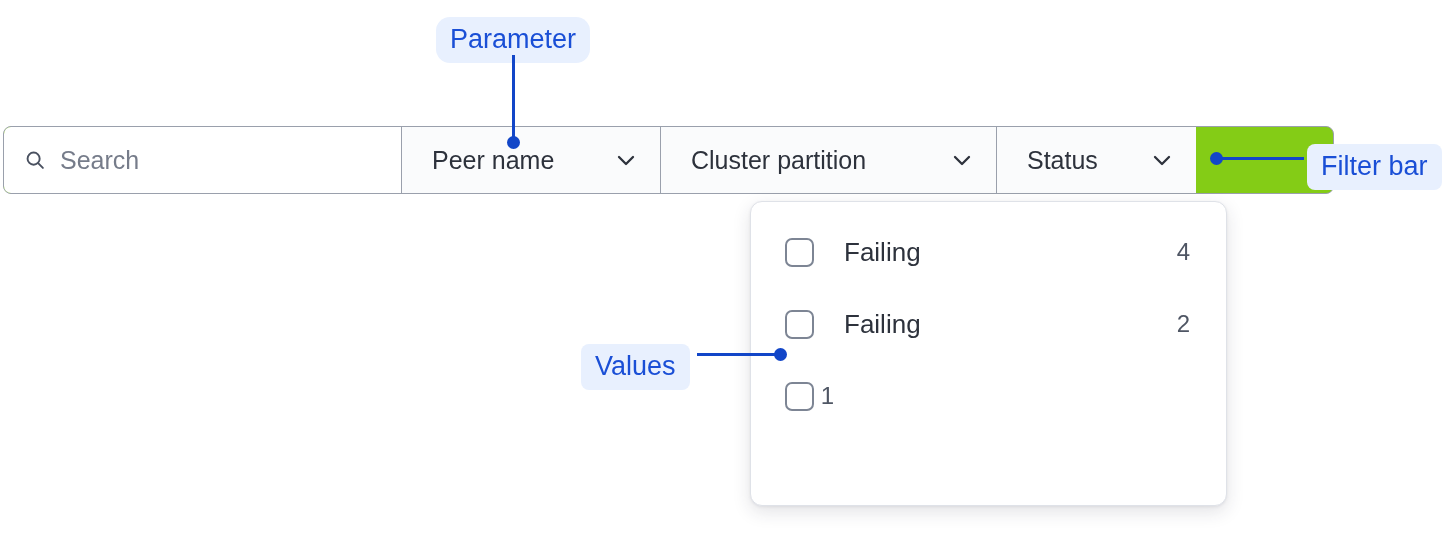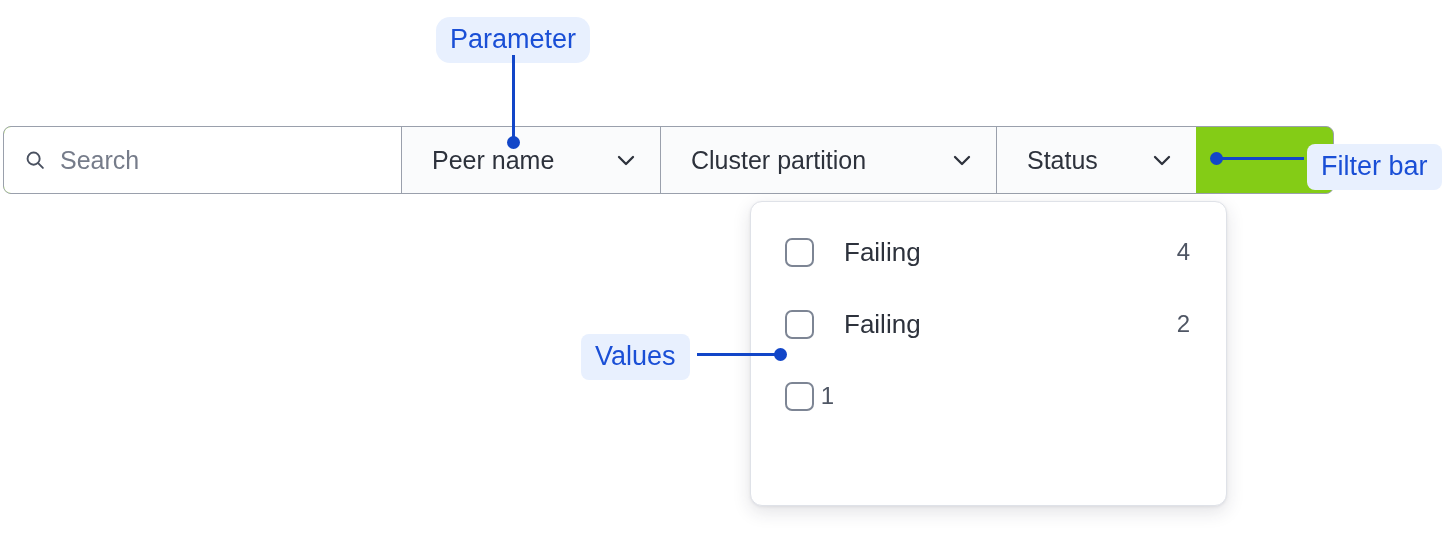--- a/index.html
+++ b/index.html
@@ -139,21 +139,21 @@
     position: absolute;
     background: #e8f0fe;
     color: #1a4fd6;
     border-radius: 8px;
     font-size: 27px;
     padding: 6px 14px;
     white-space: nowrap;
     line-height: 1.25;
   }
   .badge-parameter { left: 436px; top: 17px; border-radius: 14px; }
-  .badge-values    { left: 581px; top: 334px; }
+  .badge-values    { left: 581px; top: 344px; }
   .badge-filterbar { left: 1307px; top: 144px; }
 
   .conn {
     position: absolute;
     background: #1246c8;
   }
   .conn-v { width: 3px; }
   .conn-h { height: 3px; }
   .dot {
     position: absolute;

